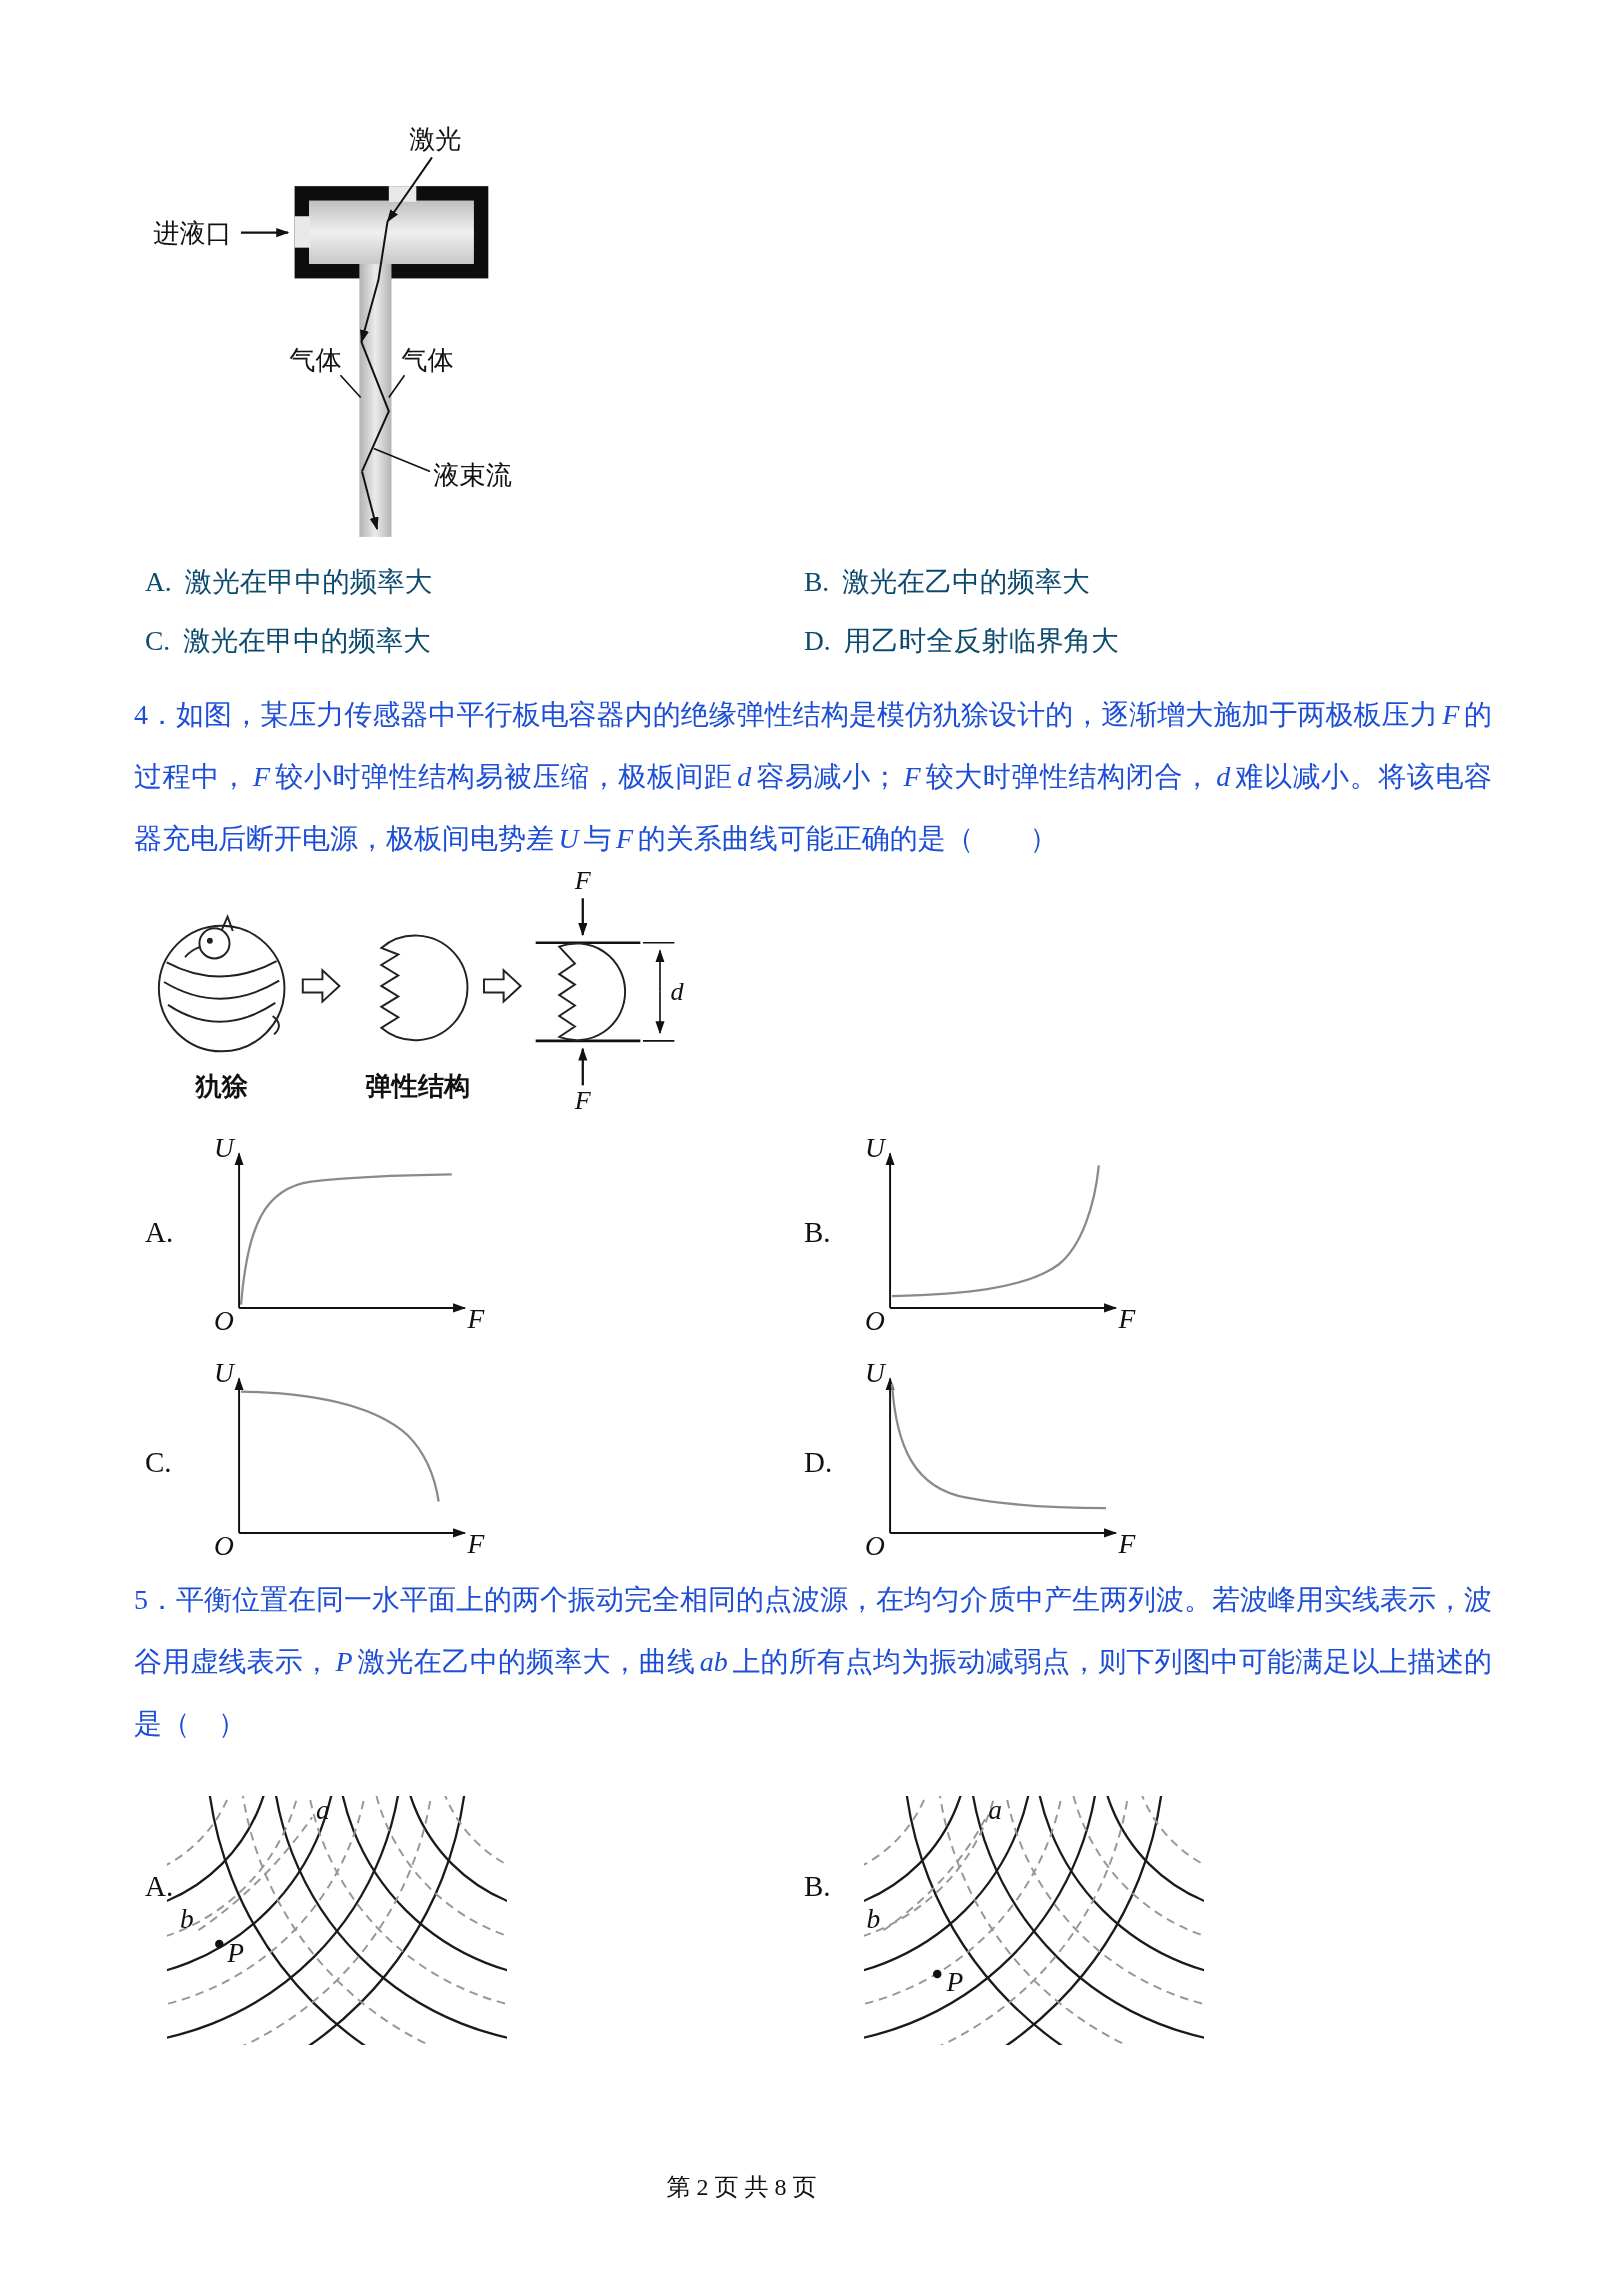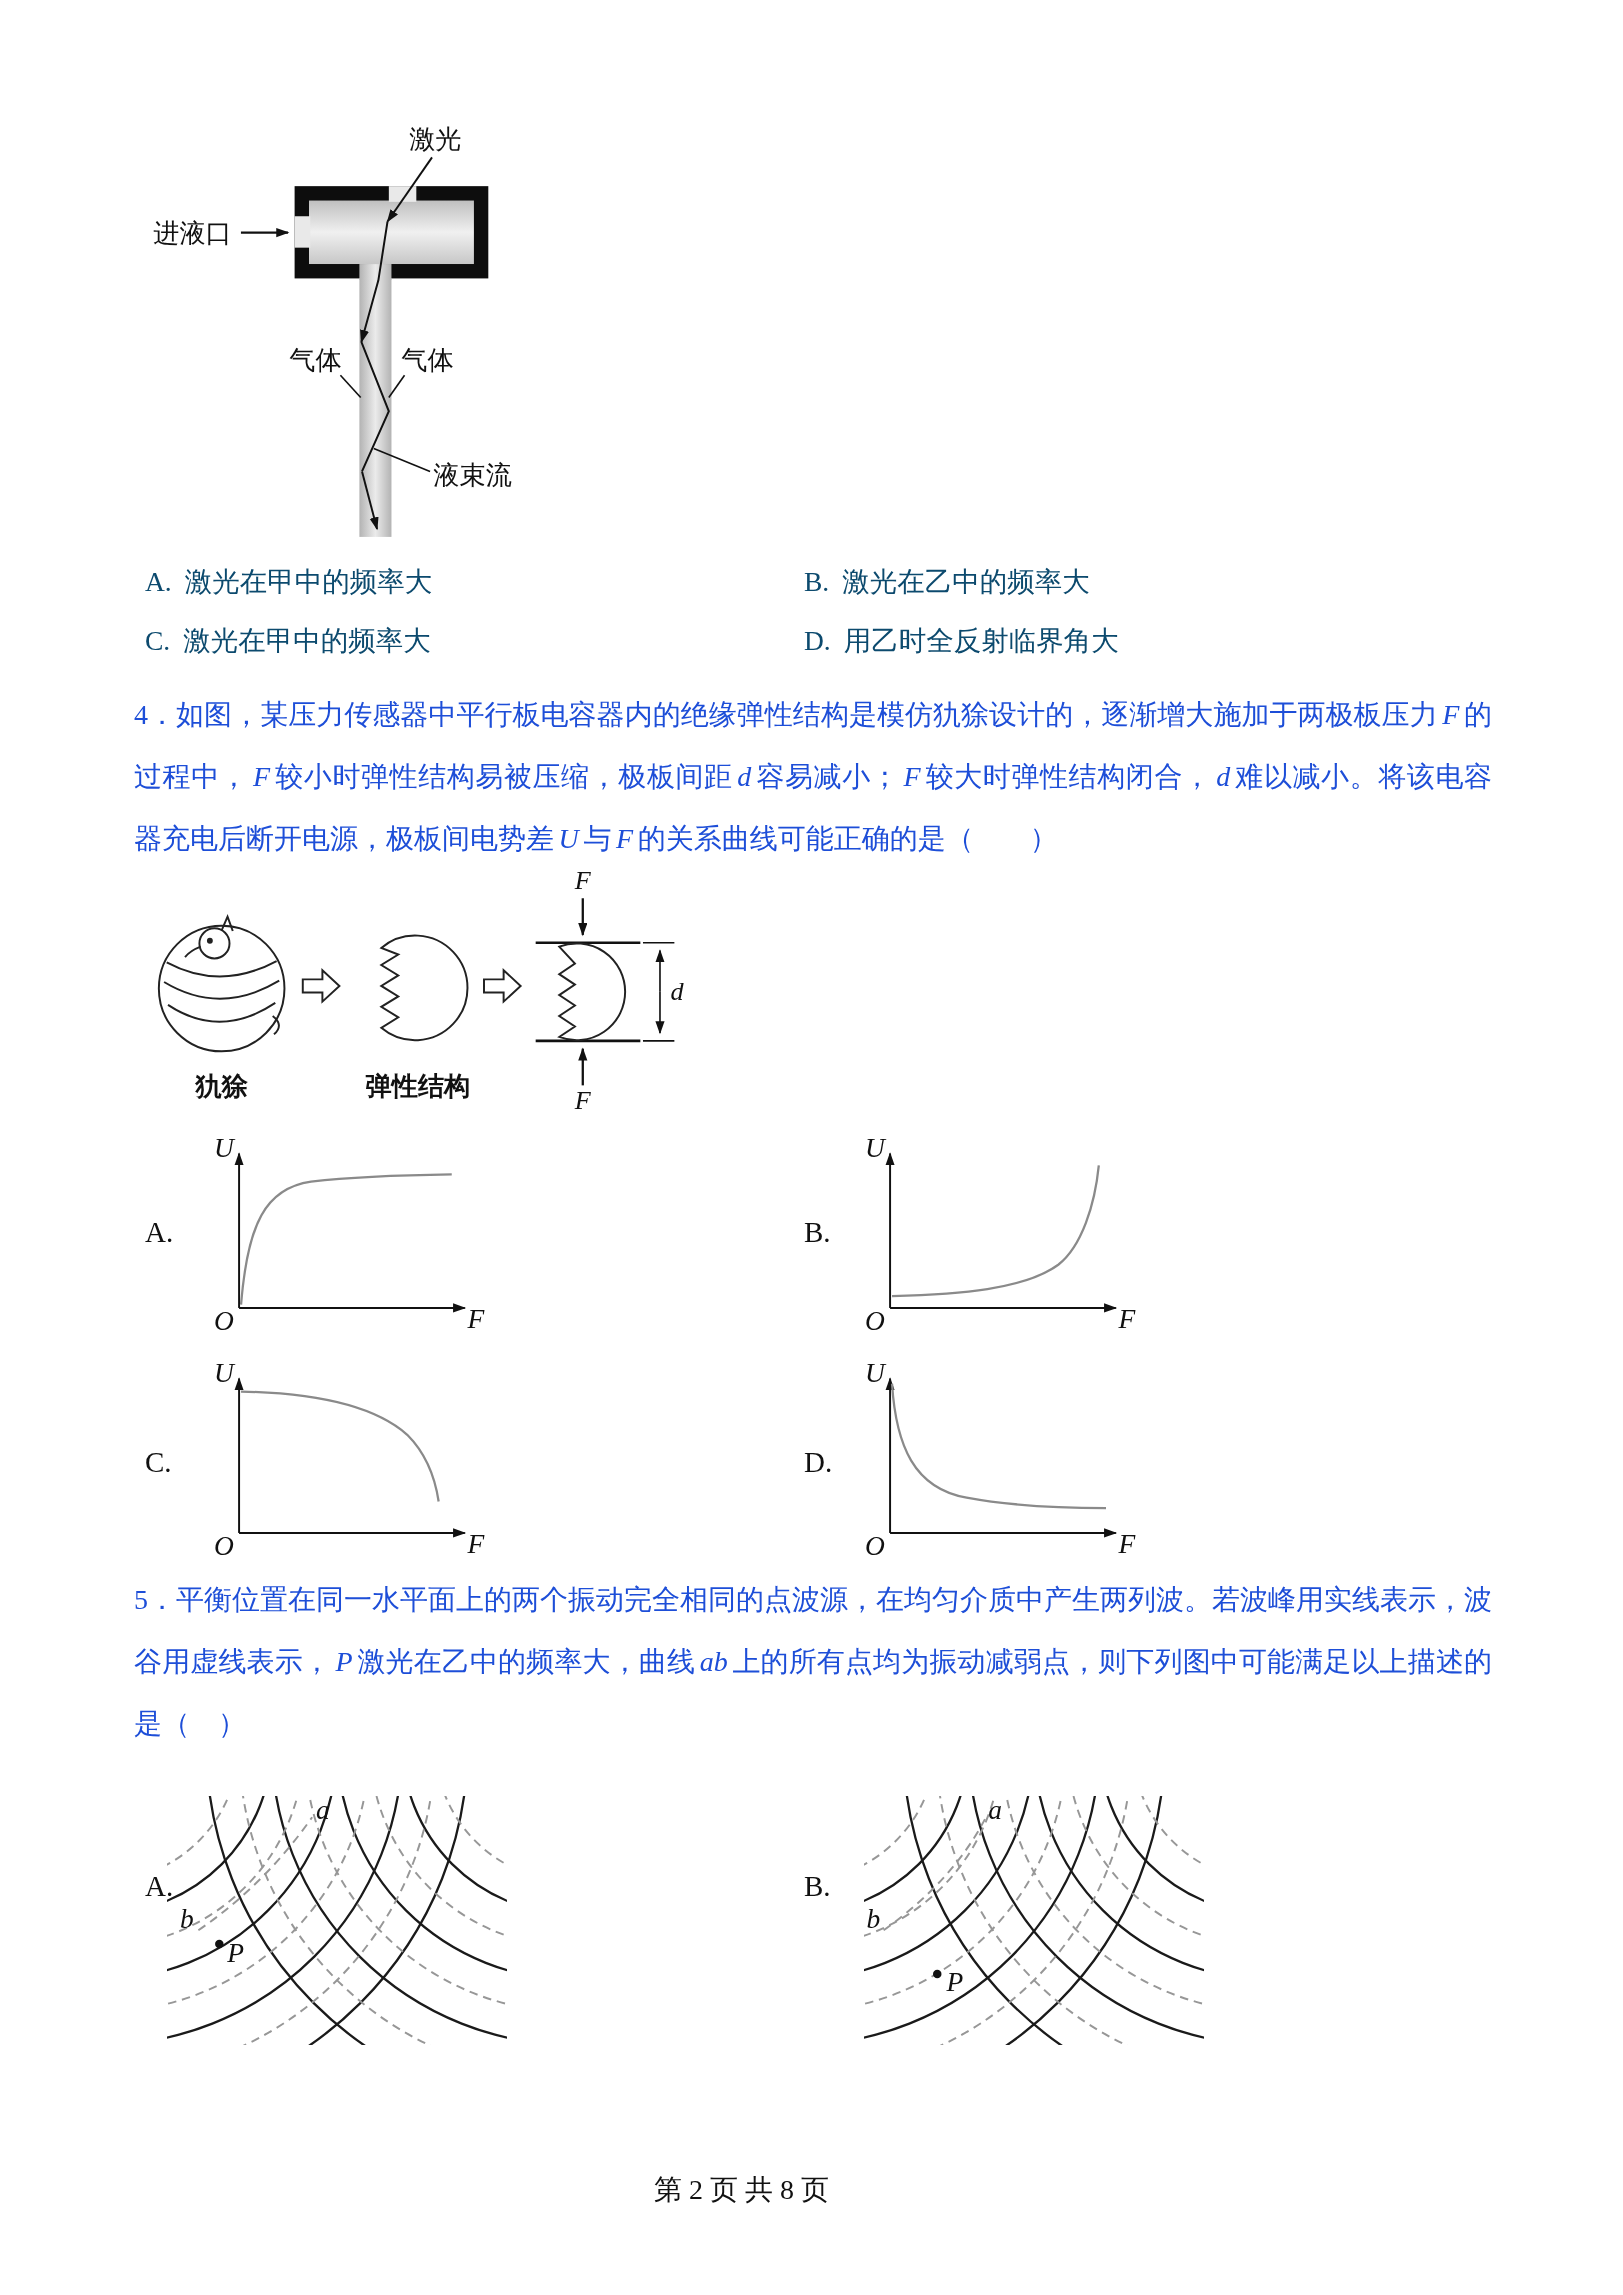--- a/index.html
+++ b/index.html
@@ -14,21 +14,21 @@
     text-align:justify; color:#1d4ed8;
   }
   .var {
     font-style:italic; font-family:"Liberation Serif",serif; padding:0 4.6px;
   }
   .opt { position:absolute; font-size:27.5px; white-space:nowrap; color:#0c4a6e; }
   .okey { display:inline-block; margin-right:13px; }
   .glabel { position:absolute; font-size:29px; color:#111; }
   .footer {
     position:absolute; left:0; top:2171px; width:1483px; text-align:center;
-    font-size:28px; color:#111;
+    font-size:24px; color:#111;
   }
   svg text { font-family:"Liberation Serif","DejaVu Serif",serif; fill:#111; }
 </style>
 </head>
 <body>
 
 <svg class="abs" style="left:144px;top:105px" width="419" height="445" viewBox="0 0 640 680">
   <defs>
     <marker id="m1" markerUnits="userSpaceOnUse" markerWidth="24" markerHeight="18" refX="18" refY="7" orient="auto">
       <path d="M0,0 L20,7 L0,14 Z" fill="#111"></path>

